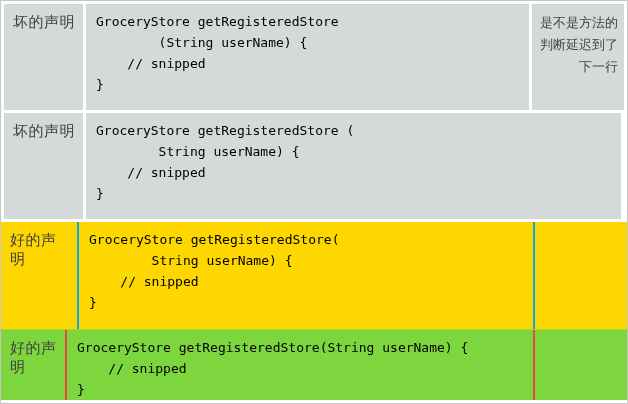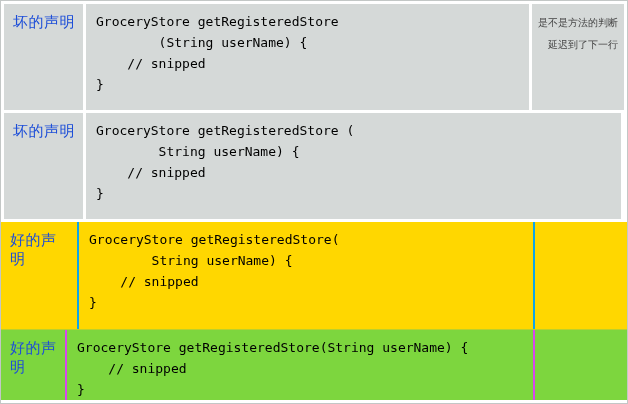--- a/index.html
+++ b/index.html
@@ -27,41 +27,41 @@
 
   
   .row.good .c1{ width:64px; }
   .row.good .c2{ flex:1; }
   .row.good .c3{ width:94px; }
   .row.good-yellow{ background:#ffd700; }
   .row.good-yellow .cell{ min-height:107px; }
   .row.good-yellow .c2, .row.good-yellow .c3{ border-left:2px solid #0ea5e9;margin-left:12px; }
   .row.good-green{ background:#7dd63e; border-top:1px solid #bcd02a; }
   .row.good-green .cell{ min-height:69px; }
-  .row.good-green .c2, .row.good-green .c3{ border-left:2px solid #d946ef; }
+  .row.good-green .c2, .row.good-green .c3{ border-left:2px solid #ef4444; }
 
   .cell{ overflow:hidden; }
 
   .label-cell{
     padding:9px 0 0 9px;
     font-size:15px;
-    color:#1d4ed8;
+    color:#404040;
     letter-spacing:0.5px;
   }
   .code-cell{ padding:7px 0 0 10px; }
   .code-cell pre{
     font-family:"DejaVu Sans Mono","Liberation Mono",monospace;
     font-size:13px;
     line-height:21px;
     color:#000000;
     white-space:pre;
   }
   .note-cell{
     padding:8px 6px 0 6px;
-    font-size:10px;
+    font-size:13px;
     line-height:22px;
     color:#454545;
     text-align:right;
     word-break:break-all;
   }
 </style>
 </head>
 <body>
 
 <div class="guide-table">

